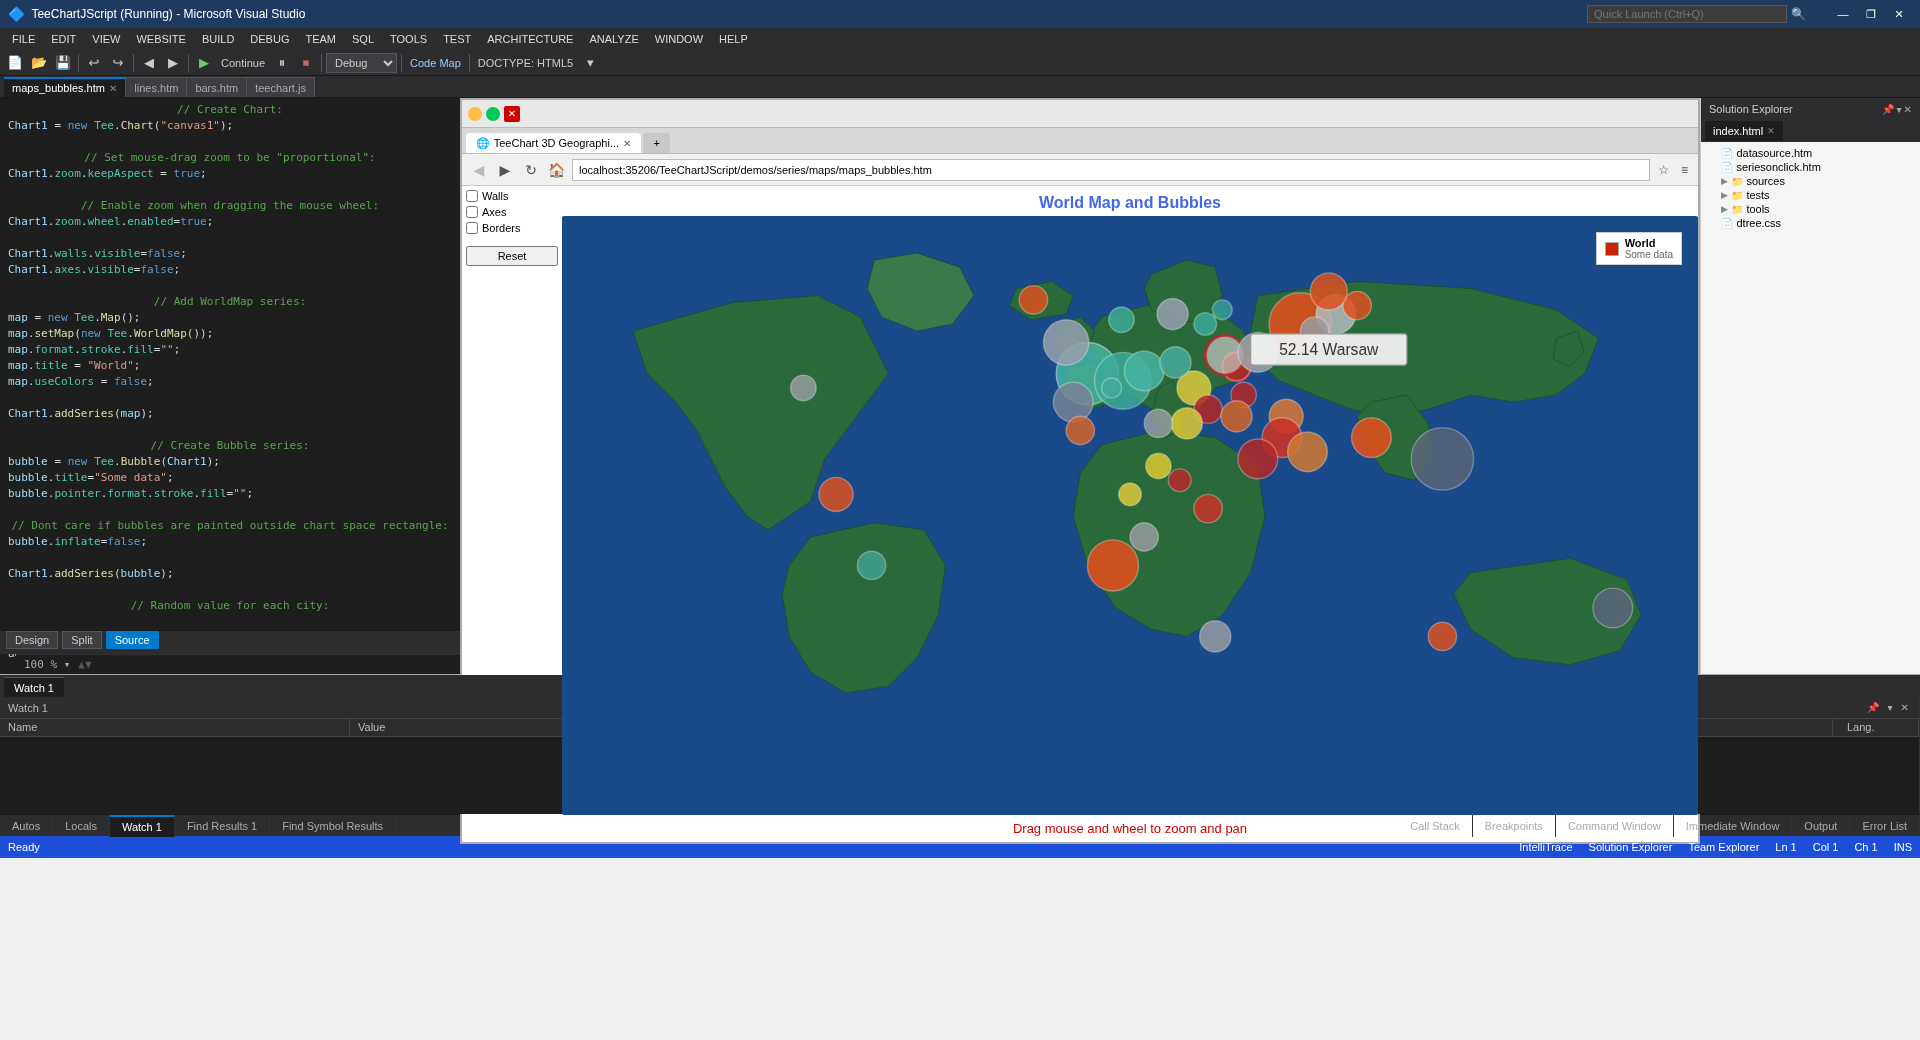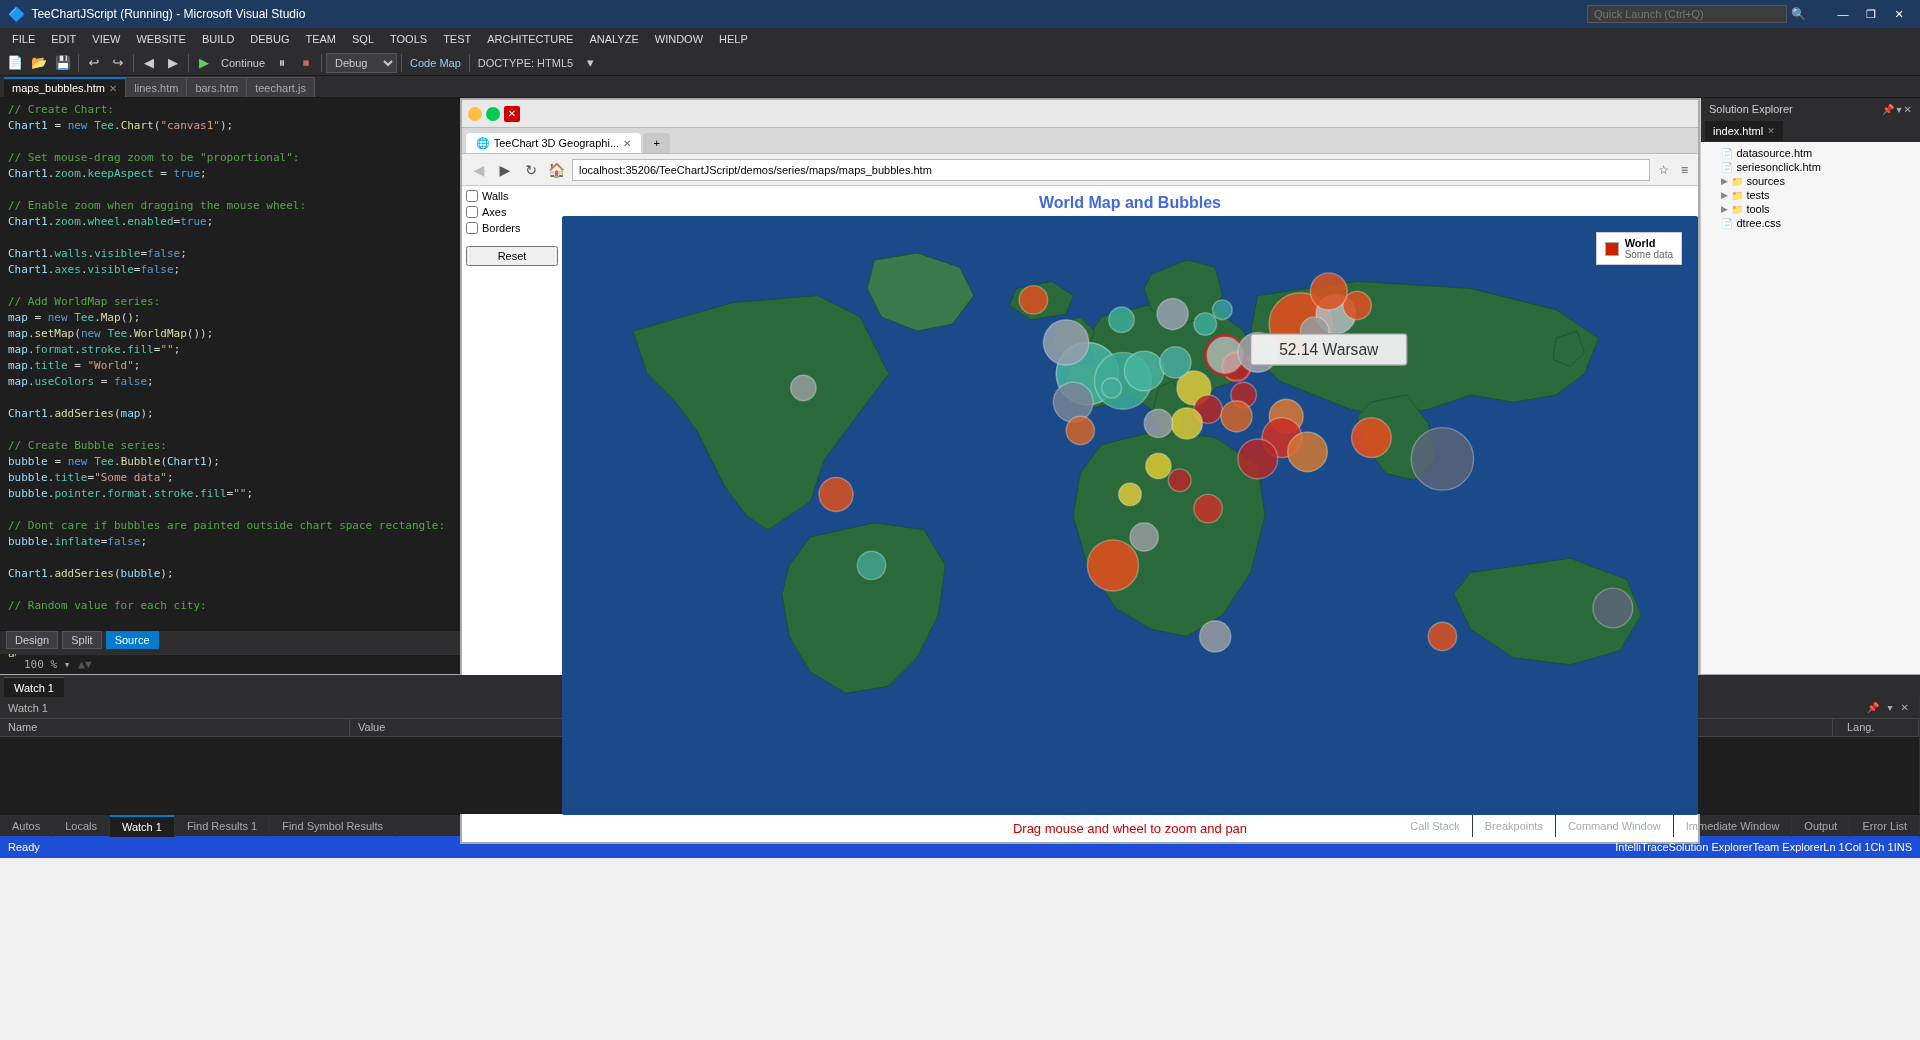--- a/index.html
+++ b/index.html
@@ -97,21 +97,21 @@
       font-size: 12px;
       overflow: hidden;
       position: relative;
       flex-shrink: 0;
     }
     #code-content {
       padding: 4px 8px;
       line-height: 17px;
     }
     .code-line { white-space: pre; font-size: 11px; line-height: 16px; }
-    .c-comment { color: #57a64a; }
+    .c-comment { color: #57a64a; text-align: center; }
     .c-keyword { color: #569cd6; }
     .c-string { color: #d69d85; }
     .c-var { color: #9cdcfe; }
     .c-func { color: #dcdcaa; }
     .c-prop { color: #4ec9b0; }
     .c-punct { color: #d4d4d4; }
     .c-bool { color: #569cd6; }
 
     
     #browser-panel {
@@ -320,20 +320,21 @@
       height: 22px;
       display: flex;
       align-items: center;
       padding: 0 8px;
       font-size: 11px;
       gap: 16px;
     }
     #status-bar .status-right {
       margin-left: auto;
       display: flex;
+      gap: 16px;
     }
 
     
     #debug-tabs {
       background: #2d2d30;
       height: 22px;
       display: flex;
       align-items: center;
       gap: 0;
       border-top: 1px solid #1a1a1a;

